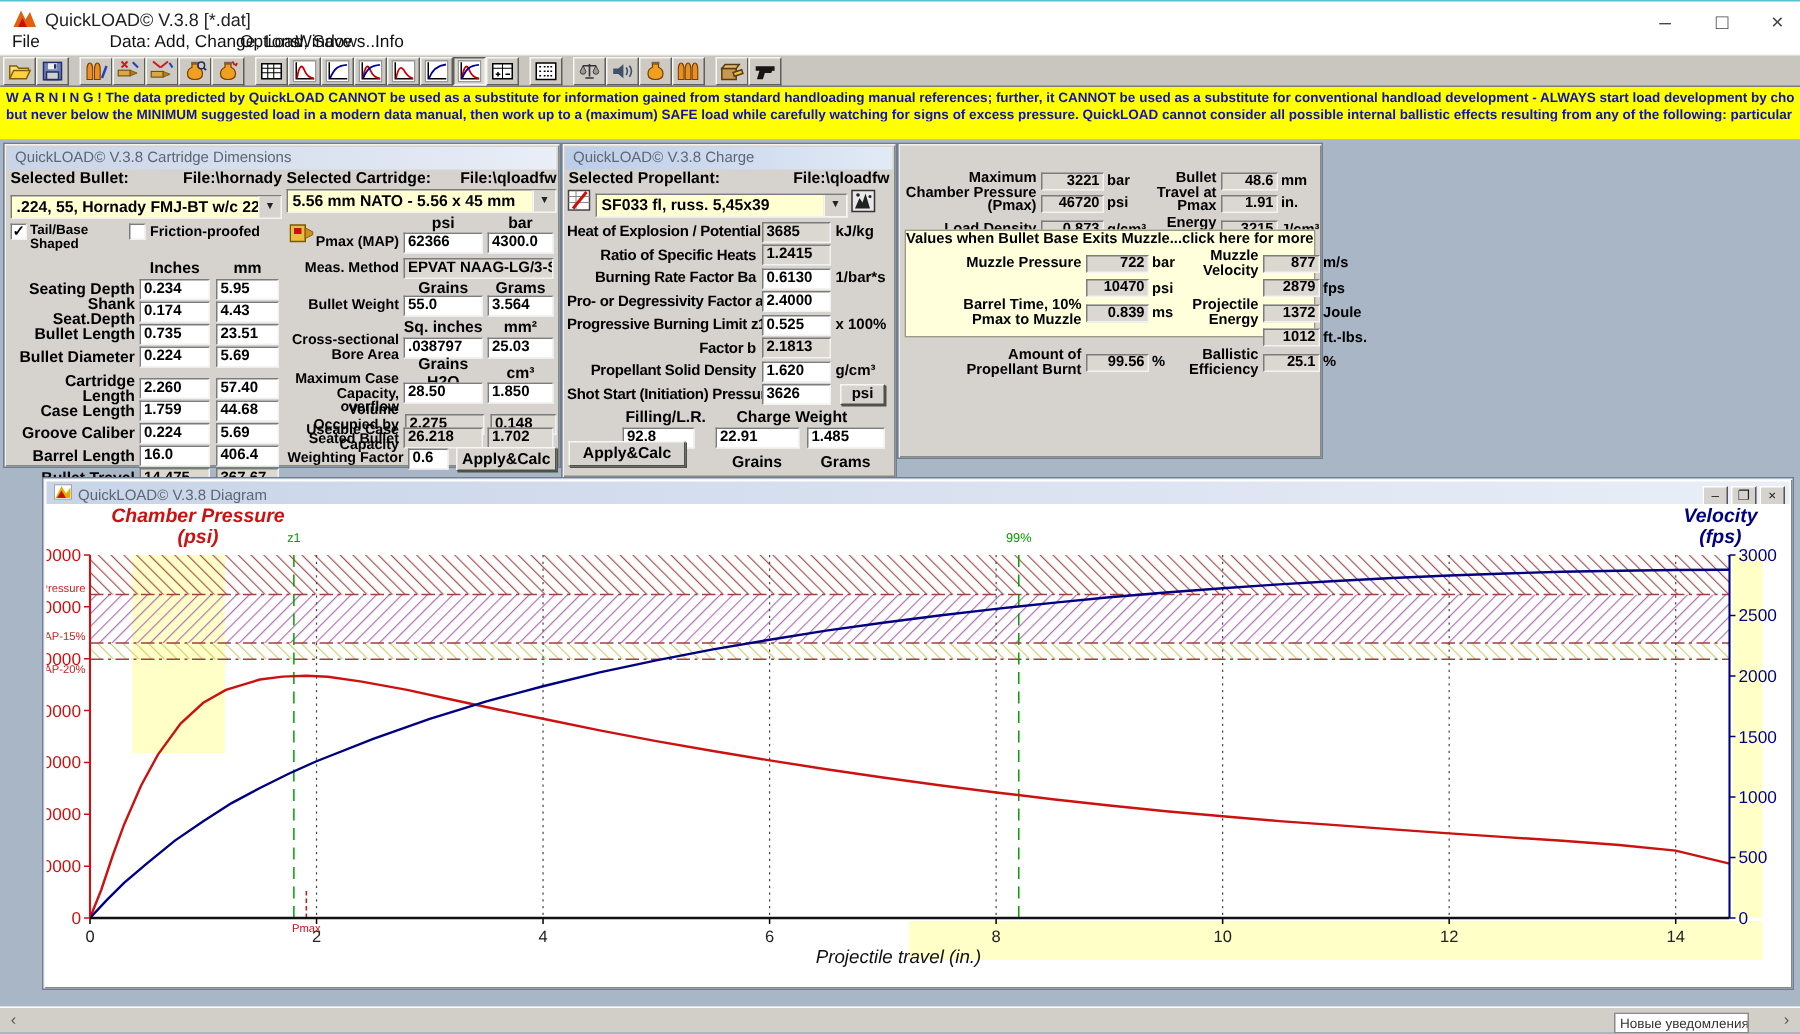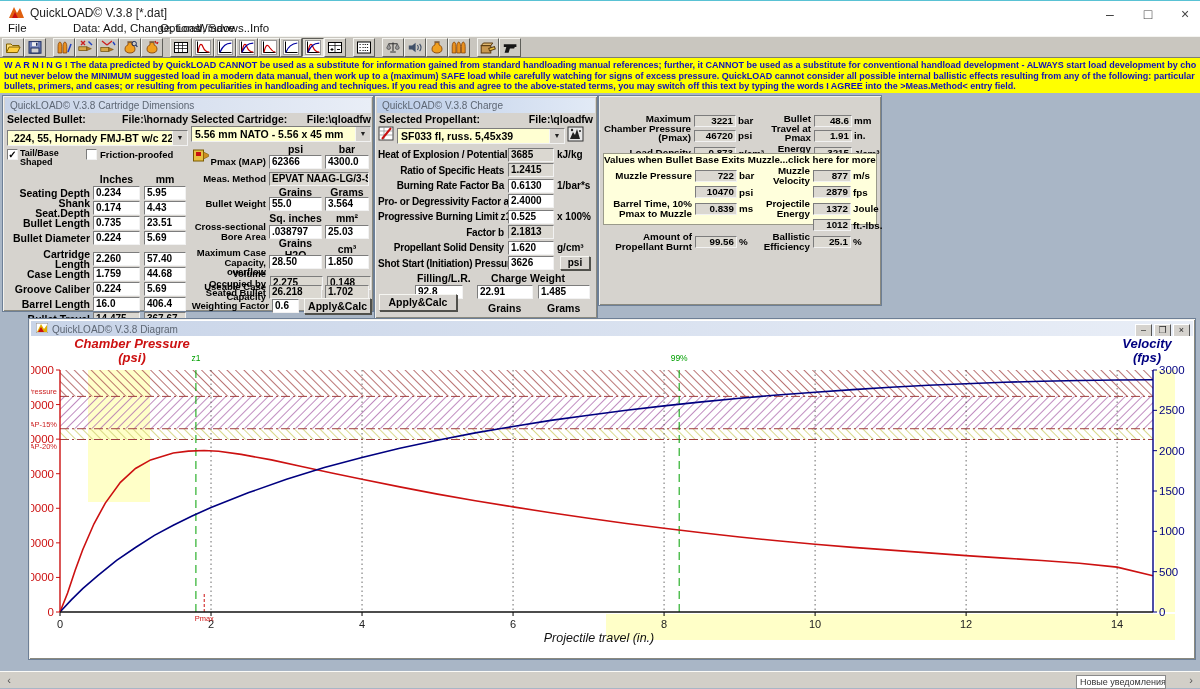--- a/index.html
+++ b/index.html
@@ -273,21 +273,20 @@
     <div class="tbtn">
       <span class="ticon"><svg width="16" height="15" viewBox="0 0 16 15">
           <path d="M1.8 4.2 h12.6 v2.9 h-1.6 l-0.7 1.5 h-4.2 l-1.3 4.2 h-4 l1.7-5.7 h-2.5 z" fill="#151515"></path>
         </svg></span>
     </div>
   </div>
 
 <div class="warnbar">
   <div class="warnline">W A R N I N G ! The data predicted by QuickLOAD CANNOT be used as a substitute for information gained from standard handloading manual references; further, it CANNOT be used as a substitute for conventional handload development - ALWAYS start load development by choosing a charge that is about 10% BELOW the MAXIMUM,</div>
   <div class="warnline">but never below the MINIMUM suggested load in a modern data manual, then work up to a (maximum) SAFE load while carefully watching for signs of excess pressure. QuickLOAD cannot consider all possible internal ballistic effects resulting from any of the following: particular gun vagaries; or production tolerances in powder,</div>
-  <div class="warnline">bullets, primers, and cases; or resulting from peculiarities in handloading and techniques. If you read this and agree to the above-stated terms, you may switch off this text by typing the words I AGREE into the &gt;Meas.Method&lt; entry field.</div>
 </div>
 
 <div class="mdi">
 
   <div class="w" style="left:2px; top:2px; width:372px; height:217px;">
     <div class="wt">QuickLOAD© V.3.8 Cartridge Dimensions</div>
 
     <div style="position:absolute; left:4px; top:17px; width:181px;">
       <div style="display:flex; justify-content:space-between; height:16px;">
         <span class="lab">Selected Bullet:</span>
@@ -531,21 +530,21 @@
       <span class="ru">in.</span>
       <span class="rl">Load Density</span>
       <span class="rv">0.873</span>
       <span class="ru">g/cm³</span>
       <span class="rl">Energy Density</span>
       <span class="rv">3215</span>
       <span class="ru">J/cm³</span>
     </div>
     <div class="ygroup" style="top:57px; height:72px;">
       <div class="ygt">Values when Bullet Base Exits Muzzle...click here for more data</div>
-      <div class="rgrid" style="margin:1px 1px 0 1px; row-gap:1px; grid-template-columns:90px 42px 20px 56px 38px 28px;">
+      <div class="rgrid" style="margin:1px 1px 0 1px; row-gap:1px; grid-template-columns:90px 42px 20px 56px 38px 28px;padding-left:29px;">
         <span class="rl">Muzzle Pressure</span>
         <span class="rv">722</span>
         <span class="ru">bar</span>
         <span class="rl">Muzzle Velocity</span>
         <span class="rv">877</span>
         <span class="ru">m/s</span>
         <span></span>
         <span class="rv">10470</span>
         <span class="ru">psi</span>
         <span></span>

